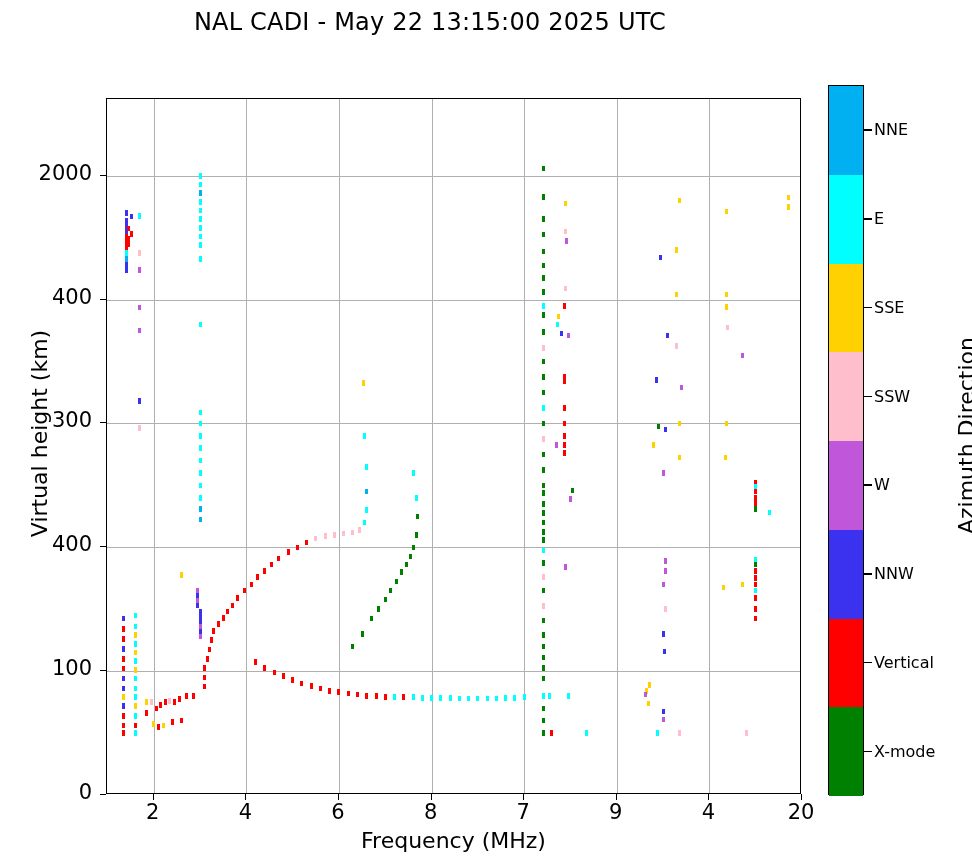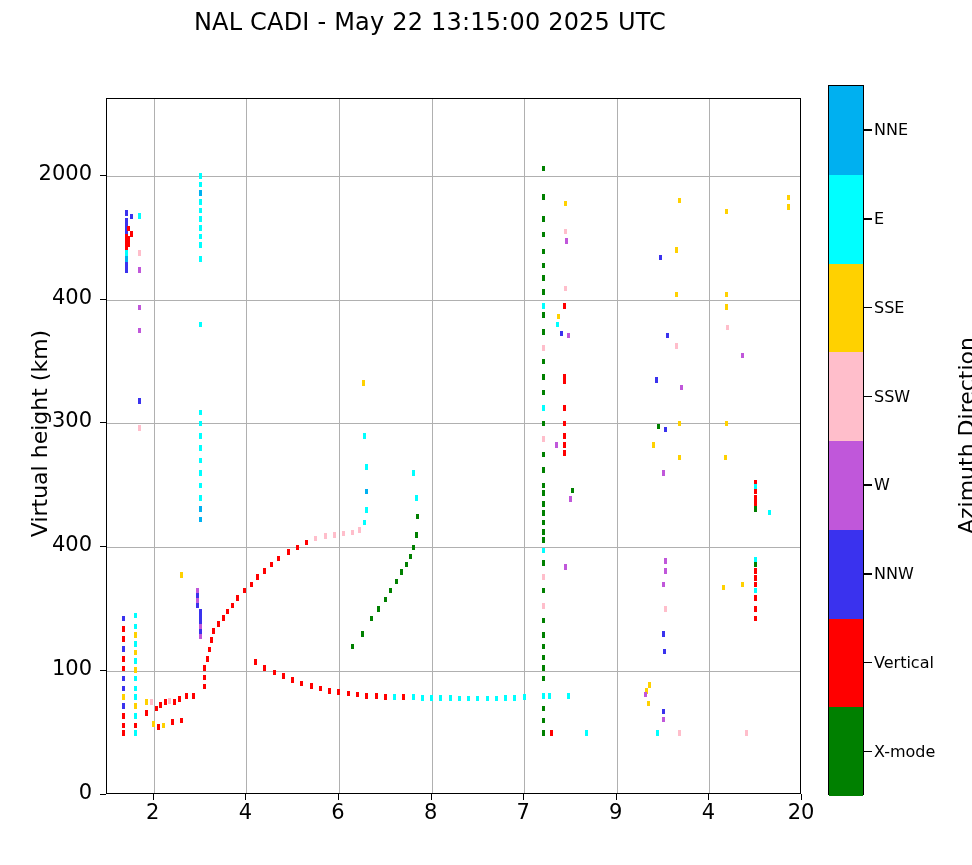--- a/index.html
+++ b/index.html
@@ -489,20 +489,21 @@
       <div class="tick-y" style="top: 546.313px;"></div>
       <div class="ticklabel-y" style="top: 546.313px;">400</div>
       <div class="tick-y" style="top: 422.47px;"></div>
       <div class="ticklabel-y" style="top: 422.47px;">300</div>
       <div class="tick-y" style="top: 298.626px;"></div>
       <div class="ticklabel-y" style="top: 298.626px;">400</div>
       <div class="tick-y" style="top: 174.783px;"></div>
       <div class="ticklabel-y" style="top: 174.783px;">2000</div>
     </div>
 
+  <div id="xlabel">Frequency (MHz)</div>
   <div id="ylabel">Virtual height (km)</div>
 
   <div id="colorbar">
       <div class="cb-seg" style="top: 0px; height: 88.75px; background: rgb(0, 176, 240);"></div>
       <div class="cb-seg" style="top: 88.75px; height: 88.75px; background: rgb(0, 255, 255);"></div>
       <div class="cb-seg" style="top: 177.5px; height: 88.75px; background: rgb(255, 209, 0);"></div>
       <div class="cb-seg" style="top: 266.25px; height: 88.75px; background: rgb(255, 190, 203);"></div>
       <div class="cb-seg" style="top: 355px; height: 88.75px; background: rgb(192, 87, 218);"></div>
       <div class="cb-seg" style="top: 443.75px; height: 88.75px; background: rgb(58, 50, 238);"></div>
       <div class="cb-seg" style="top: 532.5px; height: 88.75px; background: rgb(255, 0, 0);"></div>

